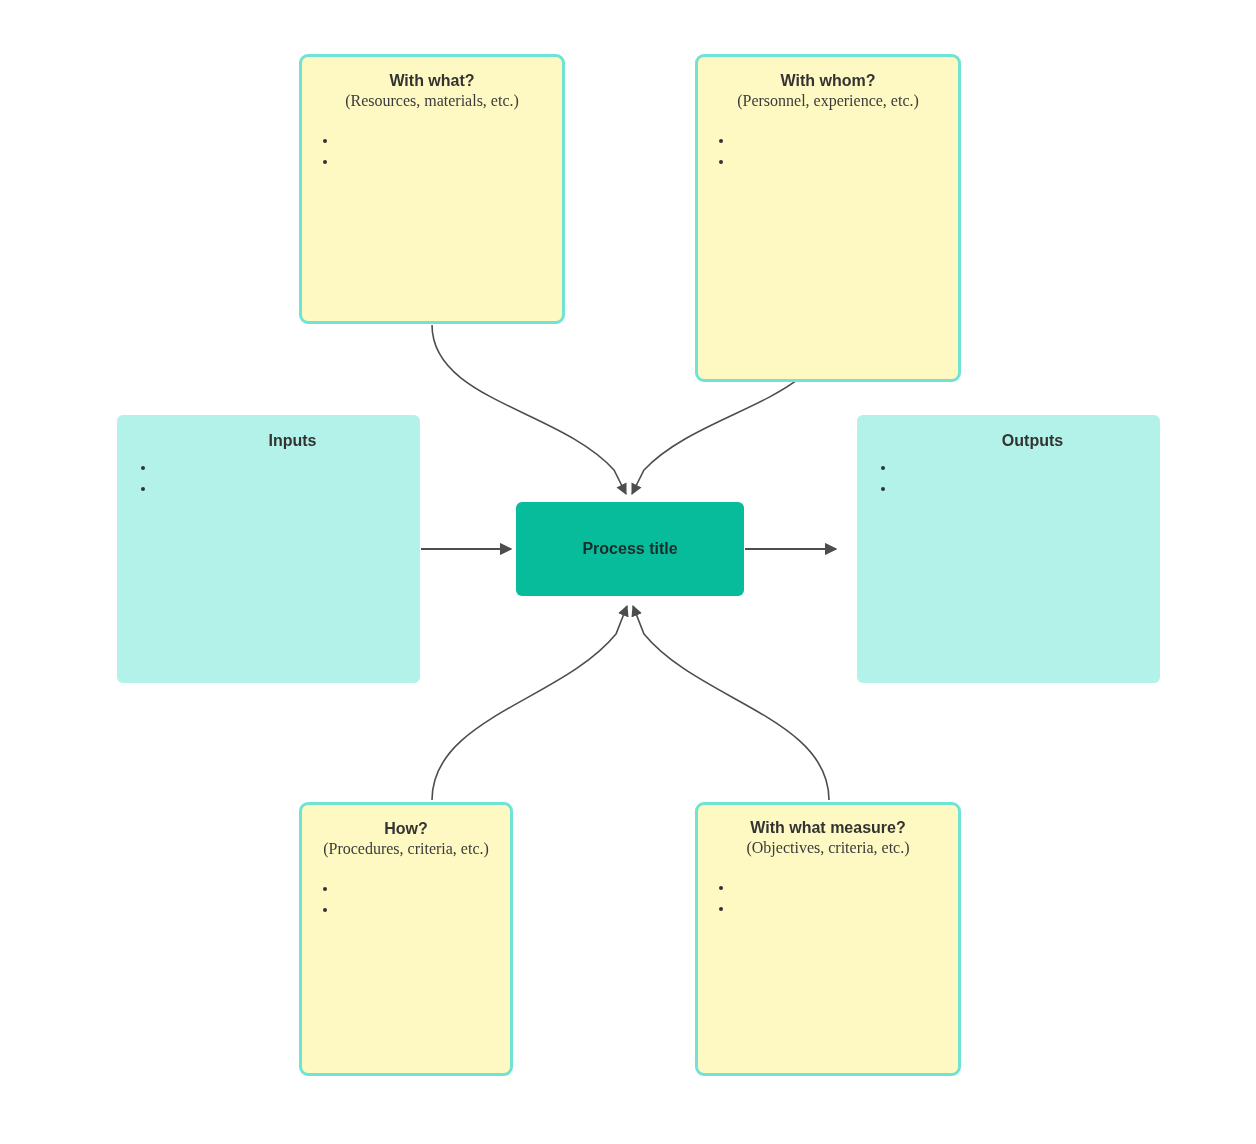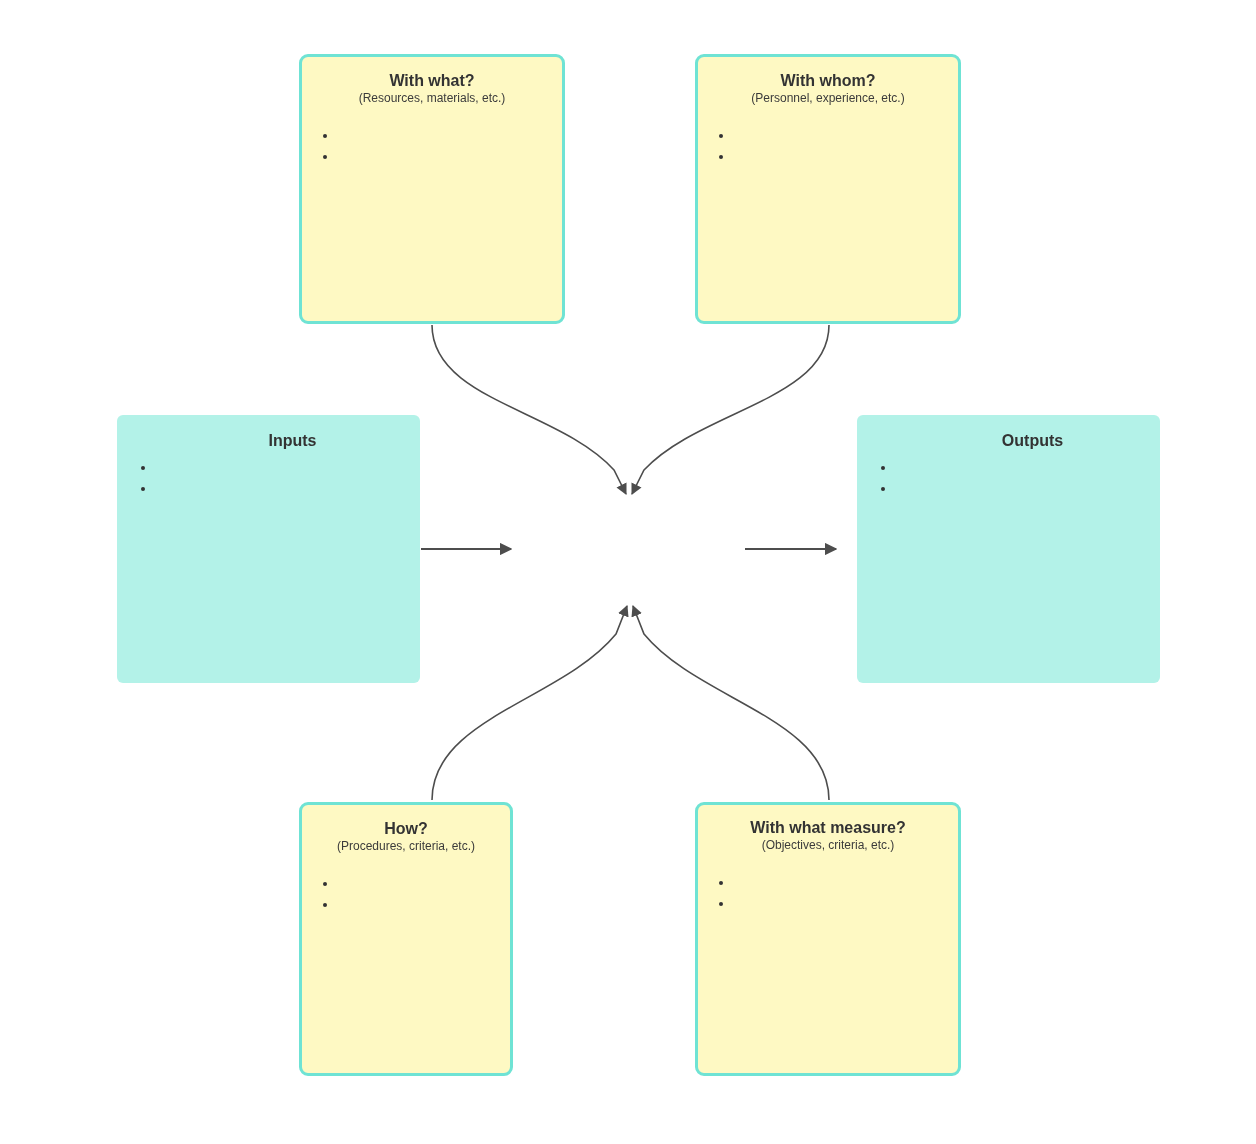--- a/index.html
+++ b/index.html
@@ -48,23 +48,24 @@
   }
   .title {
     text-align: center;
     font-weight: bold;
     font-size: 16px;
     color: #333333;
     line-height: 1.25;
   }
   .subtitle {
     text-align: center;
-    font-size: 12px;
+    font-size: 16px;
     color: #3b3b3b;
     line-height: 1.3;
+    font-family: Liberation Serif, serif;
   }
   .process-title {
     font-weight: bold;
     font-size: 16px;
     color: #1d2b2b;
     text-align: center;
   }
   .bullets {
     list-style: none;
     margin: 0;
@@ -82,21 +83,21 @@
     position: absolute;
     left: 0;
     top: 9px;
     width: 4px;
     height: 4px;
     border-radius: 50%;
     background: #333333;
   }
   
   #node-with-what   { left: 299px; top: 54px;  width: 266px; height: 270px; }
-  #node-with-whom   { left: 695px; top: 54px;  width: 266px; height: 270px; }
+  #node-with-whom   { left: 695px; top: 54px;  width: 266px; height: 328px; }
   #node-how         { left: 299px; top: 802px; width: 214px; height: 274px; }
   #node-with-measure{ left: 695px; top: 802px; width: 266px; height: 274px; }
 
   .card-outline .head { padding-top: 14px; }
   #node-with-measure .head { padding-top: 13px; }
   .card-outline .bullets { margin-top: 18px; margin-left: 21px; }
   #node-with-measure .bullets,
   #node-with-whom .bullets { margin-left: 21px; }
 
   
@@ -158,20 +159,23 @@
   <div class="node card-fill" id="node-inputs">
     <div class="head">
       <div class="title">Inputs</div>
     </div>
     <ul class="bullets">
       <li></li>
       <li></li>
     </ul>
   </div>
 
+  <div class="node card-process" id="node-process">
+    <div class="process-title">Process title</div>
+  </div>
 
   <div class="node card-fill" id="node-outputs">
     <div class="head">
       <div class="title">Outputs</div>
     </div>
     <ul class="bullets">
       <li></li>
       <li></li>
     </ul>
   </div>

